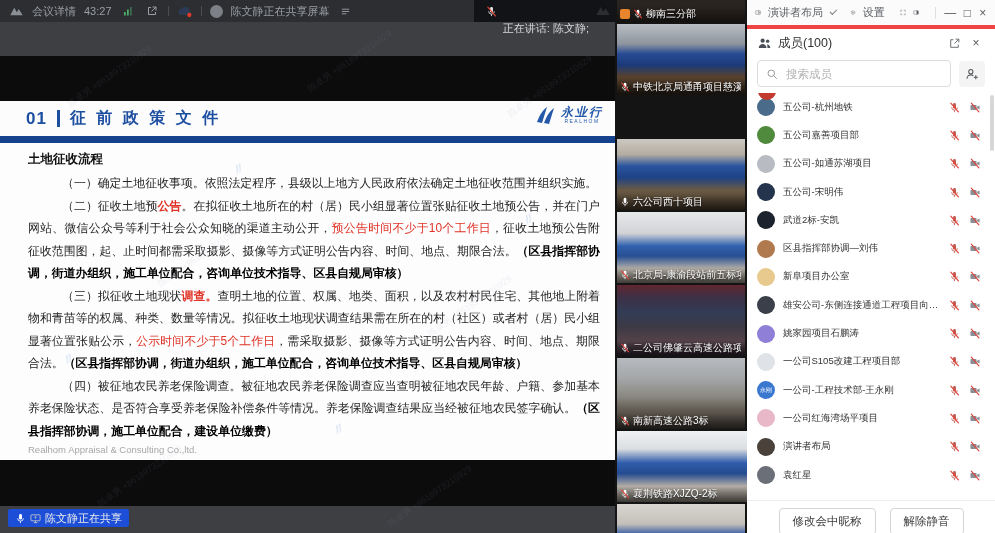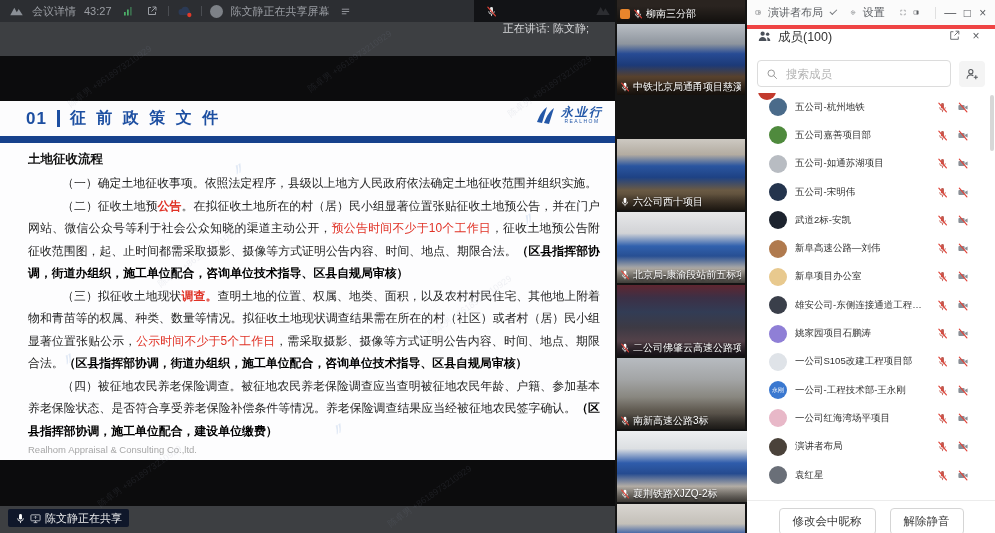--- a/index.html
+++ b/index.html
@@ -28,21 +28,21 @@
   .blue-bar{position:absolute;left:0;top:136px;width:615px;height:7px;background:#16418c;}
   .slide-body{position:absolute;left:0;top:143px;width:615px;height:317px;background:#fdfdfe;box-sizing:border-box;padding:8px 15px 0 28px;}
   .sb-head{font-size:12.5px;font-weight:bold;color:#111;margin:0 0 4px 0;}
   .sb-p{font-size:11.9px;line-height:22.5px;color:#252525;text-align:justify;margin:0;text-indent:34px;}
   .sb-p .red{color:#e03226;}
   .sb-p .redb{color:#e03226;font-weight:bold;}
   .sb-p .b{color:#000;font-weight:bold;}
   .sb-footer{position:absolute;left:28px;bottom:5px;font-size:9.5px;color:#a7a7a7;}
   .band-black-bot{position:absolute;left:0;top:460px;width:615px;height:46px;background:#0c0c0d;}
   .band-gray-bot{position:absolute;left:0;top:506px;width:615px;height:27px;background:#3d3f42;}
-  .share-badge{position:absolute;left:8px;bottom:6px;background:#0f172a;border-radius:2px;height:18px;display:flex;align-items:center;gap:4px;padding:0 7px;z-index:32;}
+  .share-badge{position:absolute;left:8px;bottom:6px;background:#1d4ed8;border-radius:2px;height:18px;display:flex;align-items:center;gap:4px;padding:0 7px;z-index:32;}
   .share-badge span{color:#eceded;font-size:11px;white-space:nowrap;}
   .wm{position:absolute;color:rgba(140,150,170,0.13);font-size:9px;transform:rotate(-35deg);white-space:nowrap;pointer-events:none;}
   .wm-b{position:absolute;color:rgba(60,110,190,0.14);font-weight:bold;font-style:italic;font-size:16px;transform:rotate(-30deg);pointer-events:none;font-family:"Liberation Serif","DejaVu Serif",serif;}
   
   .videos{position:absolute;left:615px;top:0;width:132px;height:533px;background:#141414;}
   .vtile{position:relative;width:128px;margin:0 2px 2px 2px;overflow:hidden;}
   .vtile .vlabel{position:absolute;left:0;right:0;bottom:0;height:16px;display:flex;align-items:center;gap:3px;padding:0 3px;background:linear-gradient(180deg,rgba(0,0,0,0) 0%,rgba(0,0,0,0.55) 100%);}
   .vtile .vlabel span{color:#fff;font-size:10px;white-space:nowrap;overflow:hidden;max-width:108px;text-shadow:0 1px 2px rgba(0,0,0,0.8);}
   .v0{height:22px;background:#2a2420;}
   .v1{height:71px;background:linear-gradient(180deg,#b9bec4 0%,#8e959e 28%,#274b94 42%,#1c3a78 58%,#57412d 74%,#2e241b 100%);}
@@ -53,31 +53,31 @@
   .v6{height:71px;background:linear-gradient(180deg,#eef0f2 0%,#dcdfe2 25%,#2f5cab 45%,#254b90 60%,#b4aea6 78%,#857f76 100%);padding-left:45px;}
   .v7{height:71px;background:linear-gradient(180deg,#d9d6d1 0%,#c4c0b9 28%,#2c55a2 44%,#1f4285 58%,#8a7a66 76%,#574a3b 100%);}
   .orange-chip{width:10px;height:10px;border-radius:2px;background:#e8852c;flex:0 0 auto;}
   
   .panel{position:absolute;left:747px;top:0;width:248px;height:533px;background:#ffffff;box-sizing:border-box;}
   .panel-topbar{height:25px;border-bottom:4px solid #ef4444;display:flex;align-items:center;gap:7px;padding:0 8px;background:#fbfbfb;}
   .pt-txt{font-size:11px;color:#5a5d61;white-space:nowrap;}
   .chev{width:6px;height:6px;border-right:1.4px solid #7a7d81;border-bottom:1.4px solid #7a7d81;transform:rotate(45deg) translateY(-2px);}
   .win-sep{width:1px;height:12px;background:#e0e0e0;margin:0 2px;}
   .win-btn{font-size:12px;color:#5a5d61;width:18px;text-align:center;}
-  .mem-head{height:28px;display:flex;align-items:flex-start;gap:6px;padding:0 10px;}
+  .mem-head{height:28px;display:flex;align-items:center;gap:6px;padding:0 10px;}
   .mem-title{font-size:12.5px;color:#333;}
   .mem-head .spacer,.panel-topbar .spacer{flex:1;}
   .search-row{display:flex;align-items:center;gap:8px;padding:3px 10px 6px 10px;}
   .search-box{flex:1;display:flex;align-items:center;gap:6px;border:1px solid #dcdcdc;border-radius:4px;height:25px;padding:0 8px;background:#fff;}
   .search-box input{border:0;outline:0;flex:1;font-size:11.5px;color:#333;background:transparent;font-family:inherit;min-width:0;}
   .search-box input::placeholder{color:#b2b2b2;}
   .padd-btn{width:26px;height:26px;border-radius:4px;background:#f4f4f4;display:flex;align-items:center;justify-content:center;}
   .mem-list{position:relative;height:407px;overflow:hidden;}
   .partial-av{position:absolute;top:-11px;left:11px;width:18px;height:18px;border-radius:50%;background:#c23b2e;}
-  .mrow{display:flex;align-items:center;gap:8px;height:28.3px;padding:0 22px;}
+  .mrow{display:flex;align-items:center;gap:8px;height:28.3px;padding:0 10px;}
   .m-avatar{width:18px;height:18px;border-radius:50%;flex:0 0 auto;display:flex;align-items:center;justify-content:center;color:#fff;font-size:6px;}
   .m-name{font-size:9.5px;color:#333;flex:1;white-space:nowrap;overflow:hidden;text-overflow:ellipsis;}
   .m-ics{display:flex;align-items:center;gap:9px;margin-right:4px;}
   .scroll-thumb{position:absolute;right:1px;top:2px;width:4px;height:56px;border-radius:2px;background:#d7d7d7;}
   .panel-foot{border-top:1px solid #ececec;height:41px;display:flex;align-items:center;justify-content:center;gap:14px;}
   .foot-btn{border:1px solid #d5d5d5;border-radius:4px;background:#fff;color:#3c3c3c;font-size:11.5px;padding:5px 13px;font-family:inherit;}
   svg{display:block;}
 </style>
 </head>
 <body>
@@ -461,21 +461,21 @@
               <use href="#i-slash"></use>
             </svg>
           <svg width="12" height="11" color="#8a8f96">
               <use href="#i-cam"></use>
               <use href="#i-slash"></use>
             </svg>
         </span>
       </div>
       <div class="mrow">
         <span class="m-avatar" style="background-color: rgb(176, 122, 78);"></span>
-        <span class="m-name">新阜高速公路—刘伟</span>
+        <span class="m-name">区县指挥部协调—刘伟</span>
         <span class="m-ics">
           <svg width="11" height="11" color="#c05a50">
               <use href="#i-mic"></use>
               <use href="#i-slash"></use>
             </svg>
           <svg width="12" height="11" color="#8a8f96">
               <use href="#i-cam"></use>
               <use href="#i-slash"></use>
             </svg>
         </span>

